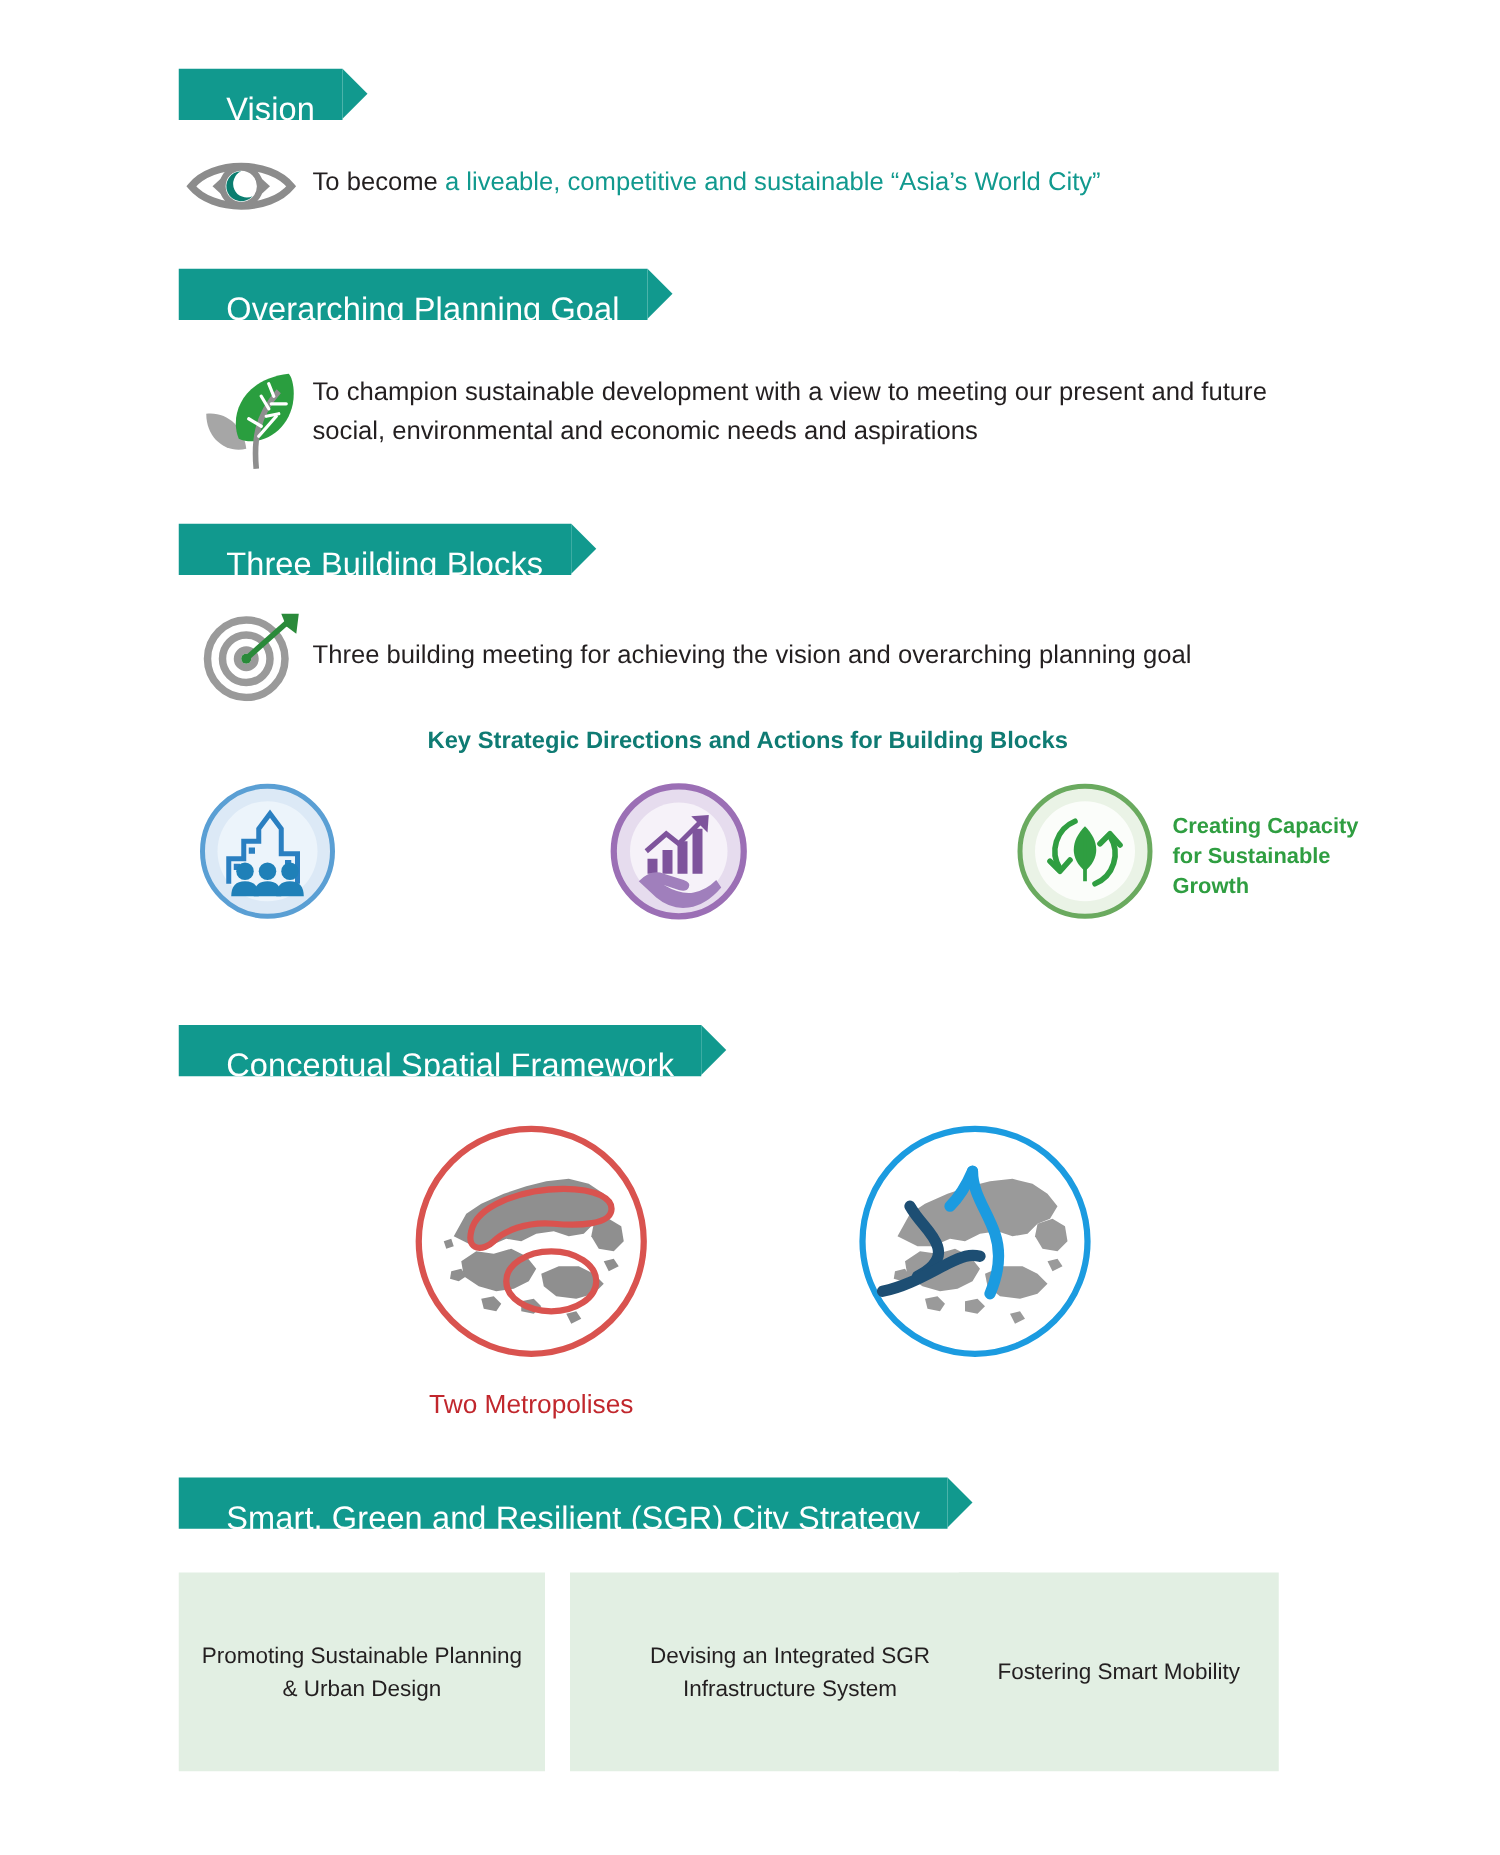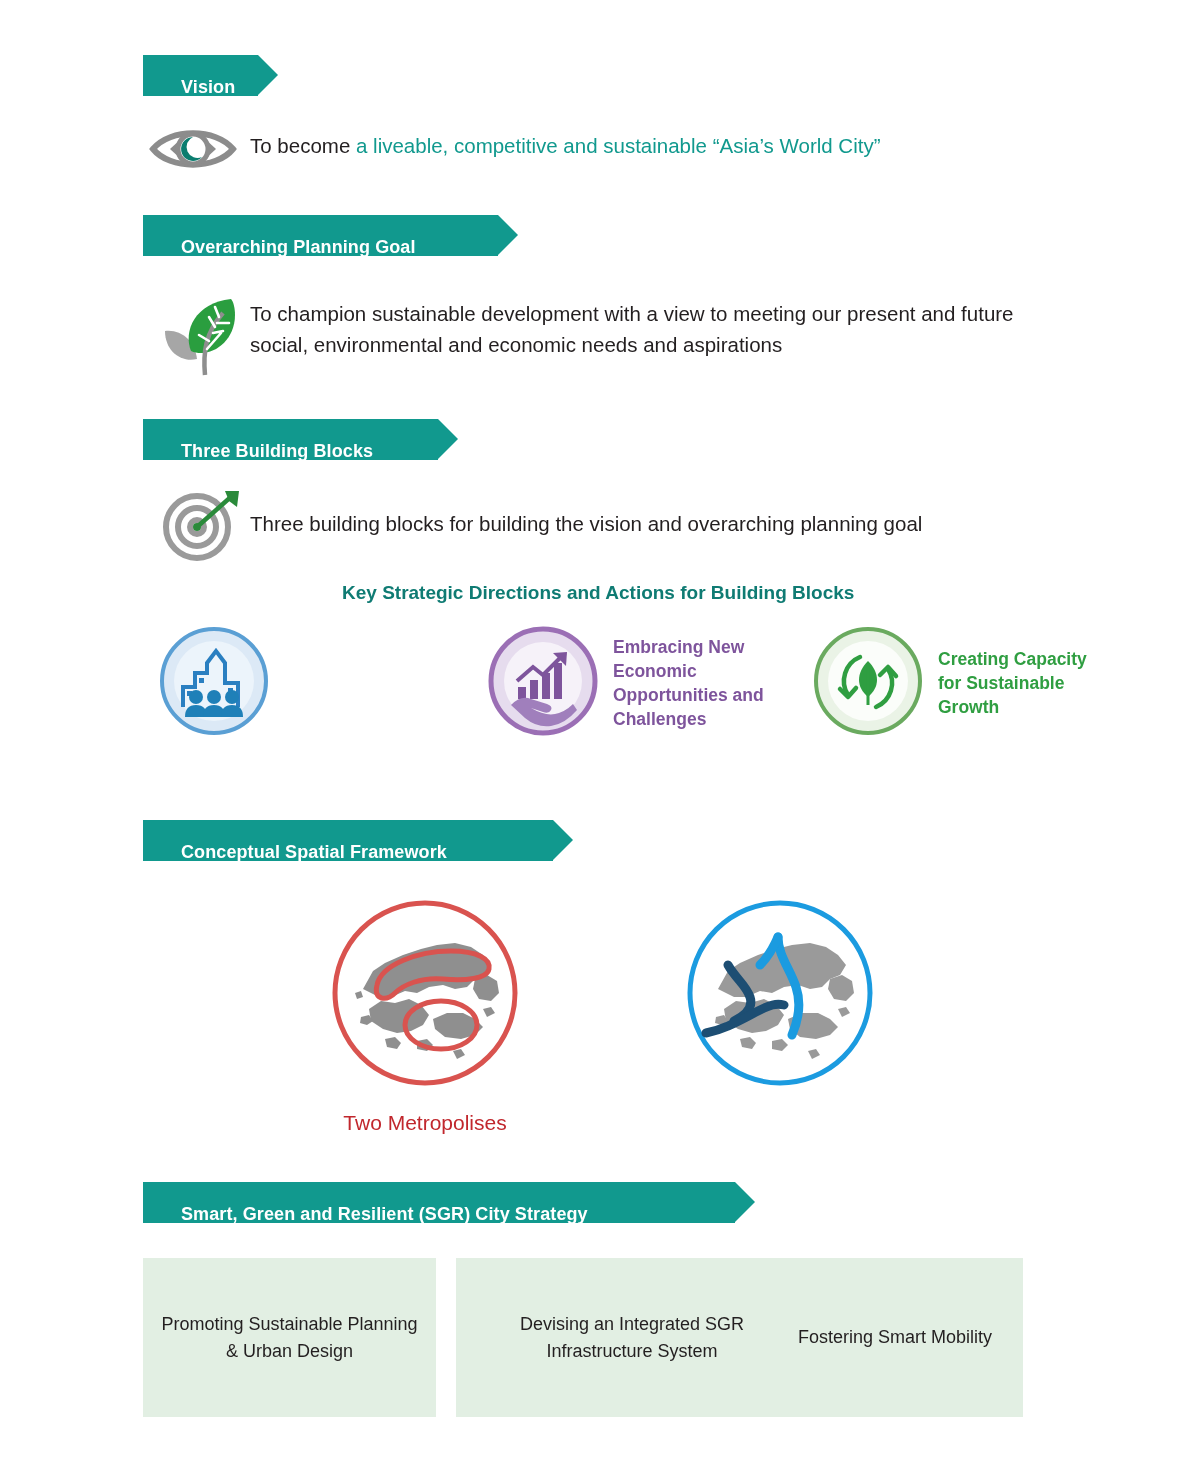--- a/index.html
+++ b/index.html
@@ -32,22 +32,22 @@
     right: -20px;
     top: 0;
     width: 0;
     height: 0;
     border-top: 20.5px solid transparent;
     border-bottom: 20.5px solid transparent;
     border-left: 20px solid #11998e;
   }
   .banner-label {
     color: #ffffff;
-    font-size: 18px;
-    font-weight: bold;
+    font-size: 26px;
+    font-weight: normal;
     letter-spacing: 0.1px;
     white-space: nowrap;
     padding-right: 22px;
     margin-top: 24px;
   }
 
   
   .body-text {
     position: absolute;
     font-size: 20.5px;
@@ -155,21 +155,21 @@
   <svg viewBox="0 0 88 72" width="88" height="72">
     <circle cx="40" cy="38" r="31" fill="none" stroke="#9a9a9a" stroke-width="6"></circle>
     <circle cx="40" cy="38" r="19" fill="none" stroke="#9a9a9a" stroke-width="6"></circle>
     <circle cx="40" cy="38" r="7" fill="none" stroke="#9a9a9a" stroke-width="6"></circle>
     <path d="M40 38 L76 6" stroke="#2a8a3a" stroke-width="4.5" fill="none"></path>
     <circle cx="40" cy="38" r="4" fill="#2a8a3a"></circle>
     <path d="M68 2 L82 2 L80 18 L72 12 Z" fill="#2a8a3a"></path>
   </svg>
 </div>
 
-<div class="body-text" style="left:250px; top:508px; width:820px;">Three building blocks for building the vision and overarching planning goal</div>
+<div class="body-text" style="left:250px; top:508px; width:820px;">Three building meeting for achieving the vision and overarching planning goal</div>
 
 <div class="section-subtitle" style="left:342px; top:582px;">Key Strategic Directions and Actions for Building Blocks</div>
 
 <div class="bb bb-blue" style="left:158px; top:625px;">
   <span style="flex:0 0 auto;">
     <svg viewBox="0 0 112 112" width="112" height="112">
       <circle cx="56" cy="56" r="52" fill="#dce9f6" stroke="#5a9fd4" stroke-width="4"></circle>
       <circle cx="56" cy="56" r="40" fill="#ecf4fb"></circle>
       <g fill="none" stroke="#2a7fc1" stroke-width="4">
         <path d="M25 82 L25 62 L37 62 L37 48 L49 48 L49 38 L58 26 L67 38 L67 58 L80 58 L80 82"></path>
@@ -198,21 +198,20 @@
         <rect x="31" y="62" width="8" height="12"></rect>
         <rect x="43" y="55" width="8" height="19"></rect>
         <rect x="55" y="48" width="8" height="26"></rect>
         <rect x="67" y="38" width="8" height="36"></rect>
       </g>
       <path d="M30 56 L46 42 L56 50 L76 30" stroke="#7e549c" stroke-width="4" fill="none"></path>
       <path d="M66 28 L80 27 L79 41 Z" fill="#7e549c"></path>
       <path d="M24 80 q10 -10 20 -6 l16 5 q6 2 4 6 q-2 4 -8 2 l-12 -4 q14 8 24 6 q10 -2 18 -10 l4 6 q-12 14 -26 16 q-14 2 -26 -8 Z" fill="#a07fbc"></path>
     </svg>
   </span>
-  <span class="bb-text">Embracing New Economic Opportunities and Challenges</span>
 </div>
 
 <div class="bb bb-green" style="left:812px; top:625px;justify-content:flex-end;">
   <span style="flex:0 0 auto;">
     <svg viewBox="0 0 112 112" width="112" height="112">
       <circle cx="56" cy="56" r="52" fill="#eaf3e6" stroke="#6aaa5f" stroke-width="4"></circle>
       <circle cx="56" cy="56" r="40" fill="#fbfdfa"></circle>
       <g fill="none" stroke="#2f9e41" stroke-width="4.5" stroke-linecap="round">
         <path d="M36 70 A26 26 0 0 1 48 32"></path>
         <path d="M76 44 A26 26 0 0 1 64 82"></path>

